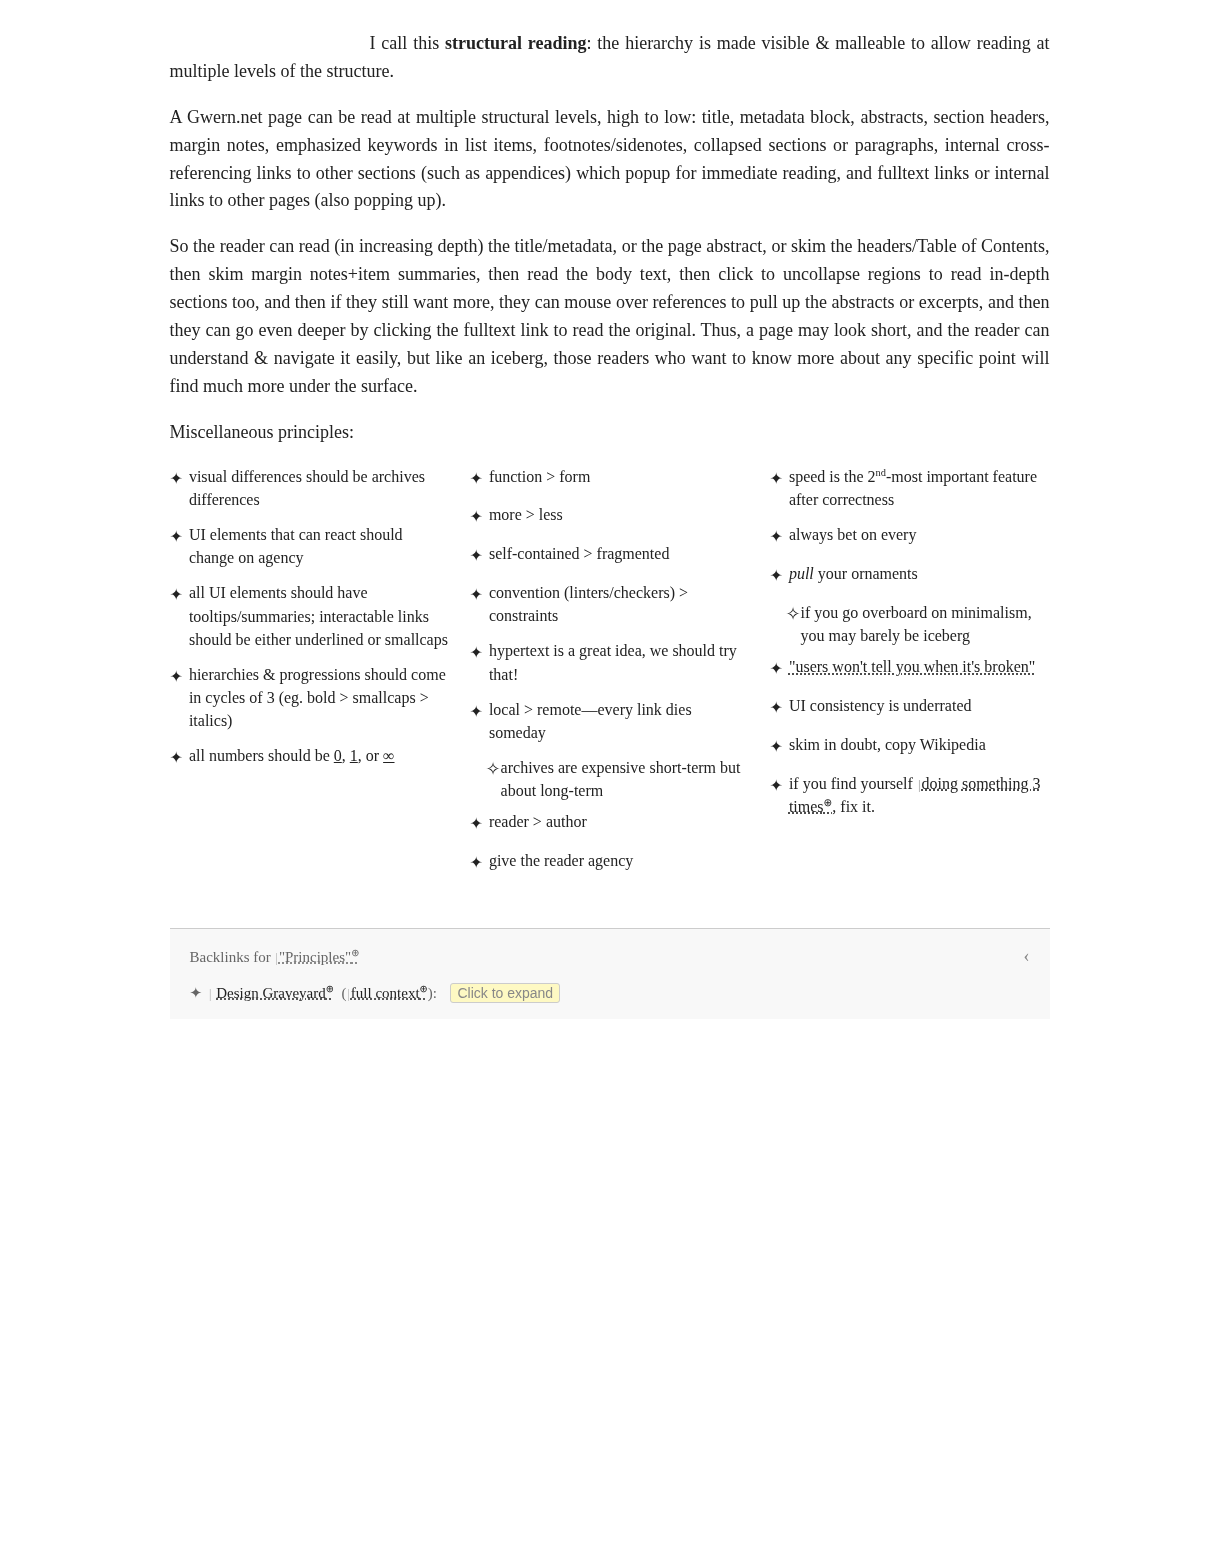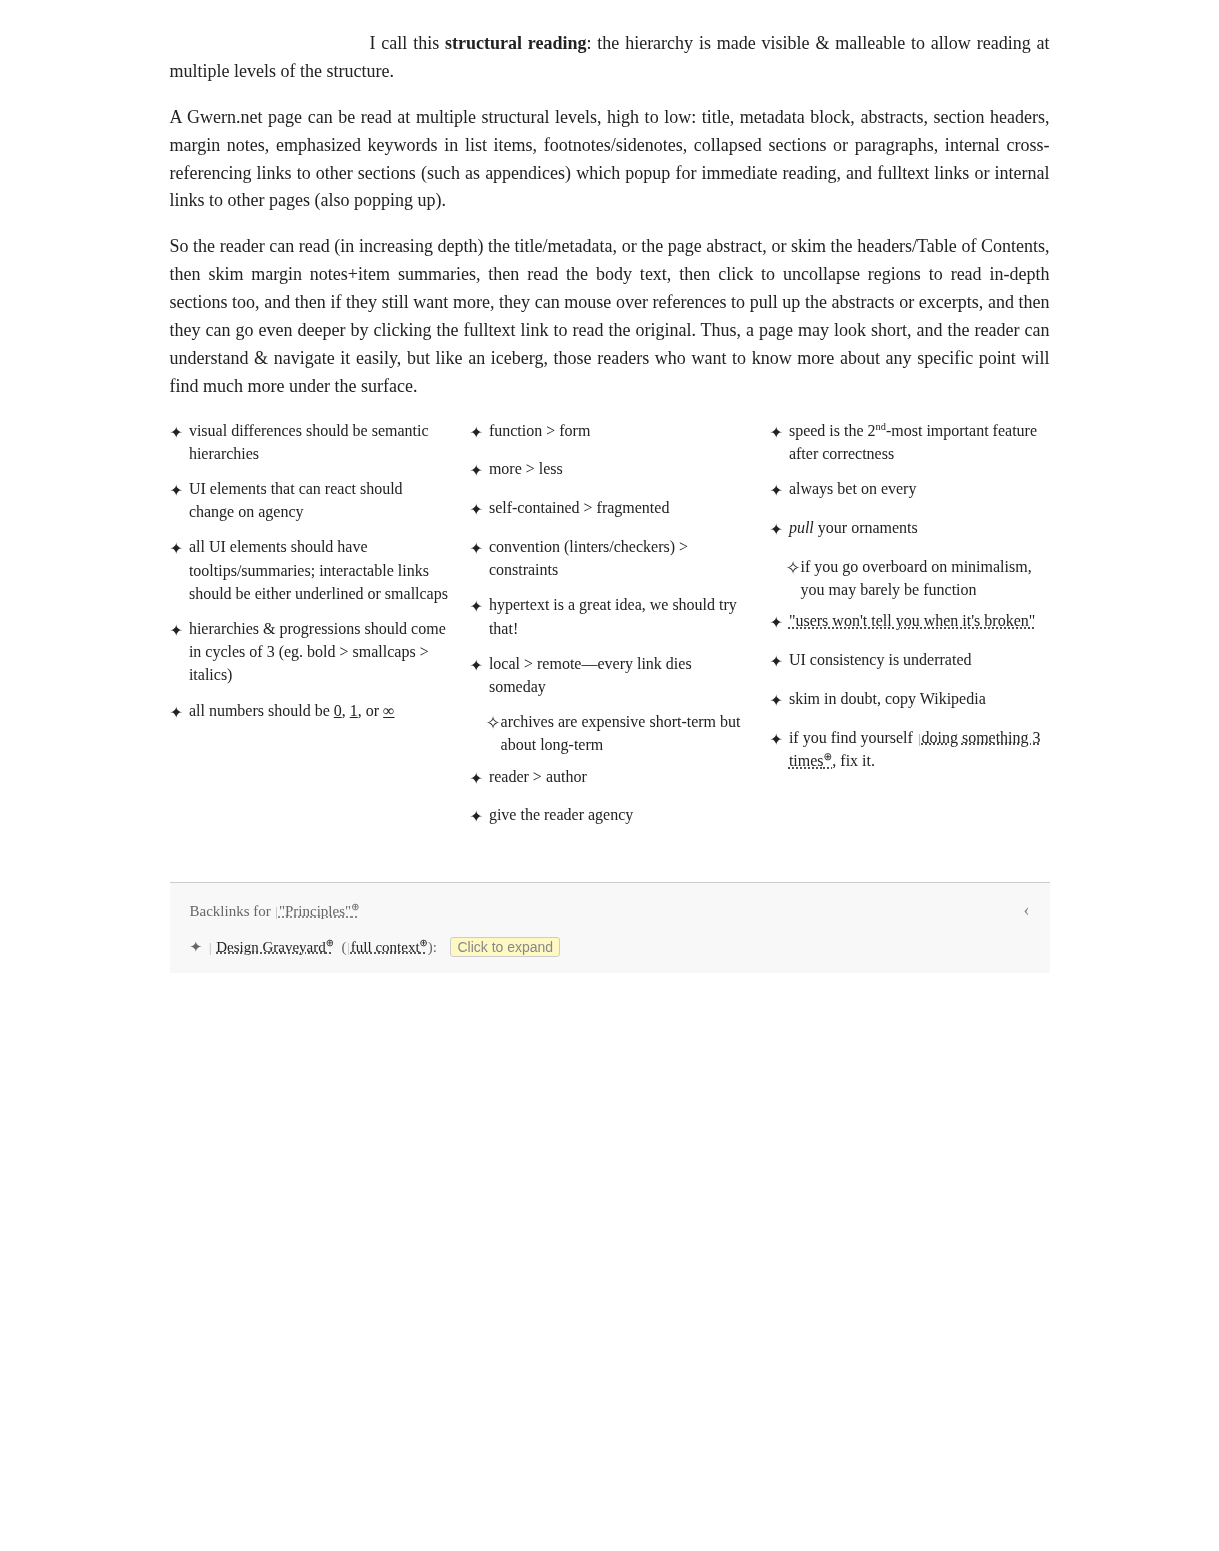--- a/index.html
+++ b/index.html
@@ -183,28 +183,29 @@
       I call this <strong>structural reading</strong>: the hierarchy is made visible &amp; malleable to allow reading at multiple levels of the structure.
     </p>
     <p>
       A Gwern.net page can be read at multiple structural levels, high to low: title, metadata block, abstracts, section headers, margin notes, emphasized keywords in list items, footnotes/sidenotes, collapsed sections or paragraphs, internal cross-referencing links to other sections (such as appendices) which popup for immediate reading, and fulltext links or internal links to other pages (also popping up).
     </p>
     <p>
       So the reader can read (in increasing depth) the title/metadata, or the page abstract, or skim the headers/Table of Contents, then skim margin notes+item summaries, then read the body text, then click to uncollapse regions to read in-depth sections too, and then if they still want more, they can mouse over references to pull up the abstracts or excerpts, and then they can go even deeper by clicking the fulltext link to read the original. Thus, a page may look short, and the reader can understand &amp; navigate it easily, but like an iceberg, those readers who want to know more about any specific point will find much more under the surface.
     </p>
   </div>
 
+  <p class="section-heading">Miscellaneous principles:</p>
 
   <div class="columns-list">
 
     <div class="col col1">
 
       <div class="col-item">
         <span class="bullet">✦</span>
-        <span class="item-text">visual differences should be semantic hierarchies</span>
+        <span class="item-text">visual differences should be archives differences</span>
       </div>
 
       <div class="col-item">
         <span class="bullet">✦</span>
         <span class="item-text">UI elements that can react should change on agency</span>
       </div>
 
       <div class="col-item">
         <span class="bullet">✦</span>
         <span class="item-text">all UI elements should have tooltips/summaries; interactable links should be either underlined or smallcaps</span>
@@ -283,21 +284,21 @@
         <span class="item-text">always bet on every</span>
       </div>
 
       <div class="col-item">
         <span class="bullet">✦</span>
         <span class="item-text"><em>pull</em> your ornaments</span>
       </div>
 
       <div class="sub-item">
         <span class="bullet-diamond">✧</span>
-        <span class="item-text">if you go overboard on minimalism, you may barely be function</span>
+        <span class="item-text">if you go overboard on minimalism, you may barely be iceberg</span>
       </div>
 
       <div class="col-item">
         <span class="bullet">✦</span>
         <span class="item-text"><a href="#">"users won't tell you when it's broken"</a></span>
       </div>
 
       <div class="col-item">
         <span class="bullet">✦</span>
         <span class="item-text">UI consistency is underrated</span>

